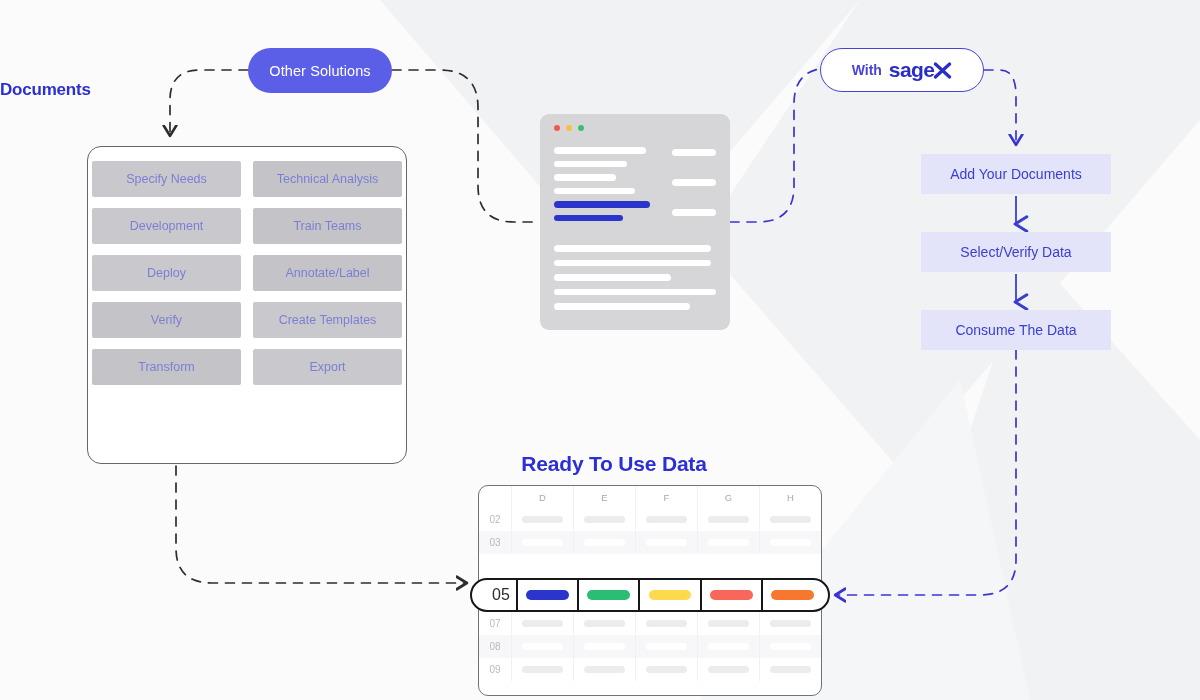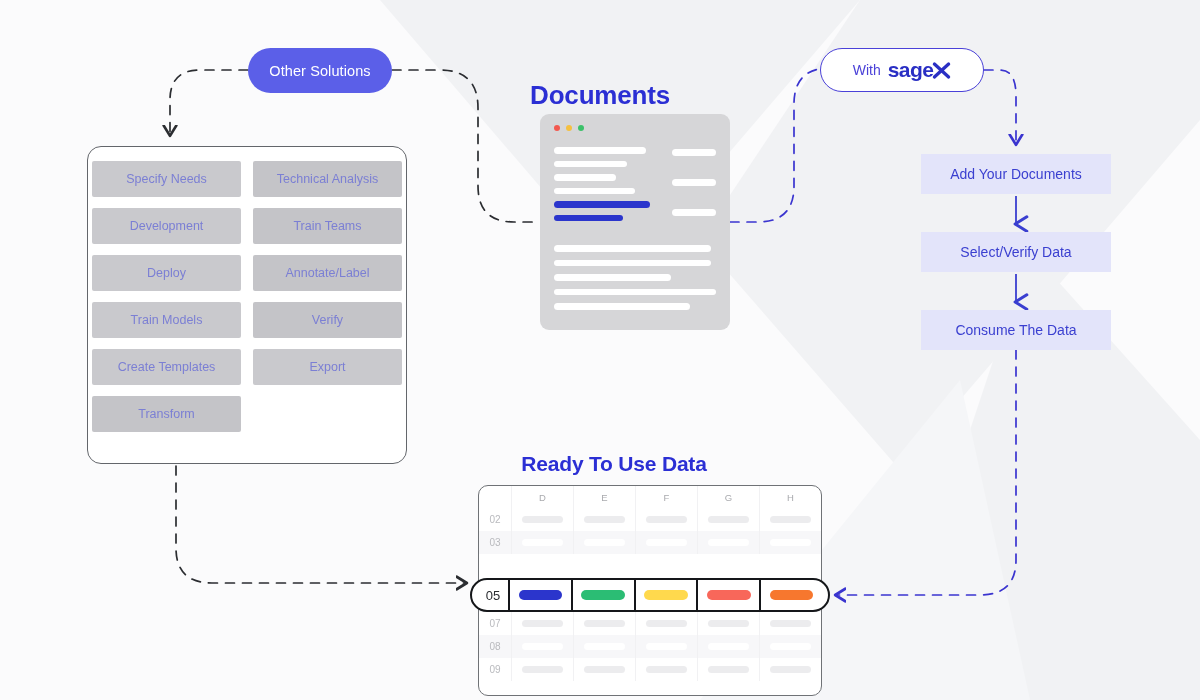--- a/index.html
+++ b/index.html
@@ -29,21 +29,21 @@
     color:#ffffff; font-size:14.5px; font-weight:500; letter-spacing:.1px;
   }
 
   
   .pill-sagex {
     position:absolute; left:820px; top:48px; width:164px; height:44px;
     background:#ffffff; border:1.6px solid #4a41d8; border-radius:22px;
     display:flex; align-items:center; justify-content:center; gap:7px;
     z-index:4;
   }
-  .pill-sagex .w { color:#4a41d8; font-size:14px; font-weight:400; }
+  .pill-sagex .w { color:#4a41d8; font-size:14px; font-weight:700; }
   .pill-sagex .brand {
     color:#2a2fc4; font-size:21px; font-weight:bold;
     letter-spacing:-.6px; display:flex; align-items:center;
   }
   .pill-sagex .brand .xg { margin-left:-1px; }
 
   
   #left-panel {
     position:absolute; left:87px; top:146px; width:320px; height:318px;
     background:#ffffff; border:1.6px solid #63666b; border-radius:14px;
@@ -52,22 +52,22 @@
   #tiles { display:grid; grid-template-columns:1fr 1fr; gap:11px 12px; }
   .tile {
     height:36px; background:#c9c9cd; border-radius:2px;
     display:flex; align-items:center; justify-content:center;
   }
   .tile span { color:#7b7fd4; font-size:12.5px; font-weight:500; }
   .tile.r { background:#c4c4c8; }
 
   
   #doc-title {
-    position:absolute; left:0; top:80px; width:1200px; text-align:center;
-    color:#2b2fd4; font-size:26px; font-weight:bold; letter-spacing:-.2px;
+    position:absolute; left:0; top:80px; width:1200px; 
+    color:#2b2fd4; font-size:17px; font-weight:bold; letter-spacing:-.2px;
     z-index:3;
   }
   #doc-card {
     position:absolute; left:540px; top:114px; width:190px; height:216px;
     background:#d6d6d8; border-radius:9px; z-index:3; padding:11px 14px;
   }
   #dots { display:flex; gap:6px; margin-bottom:16px; }
   #dots i { width:6px; height:6px; border-radius:50%; display:block; }
   #doc-body { display:flex; gap:0; }
   #doc-left { width:104px; }
@@ -120,21 +120,21 @@
   #row05 .cap {
     position:absolute; inset:0; background:#ffffff;
     border:2.2px solid #15171a; border-radius:17px;
   }
   #row05 .inner {
     position:absolute; left:8px; right:8px; top:0; bottom:0;
     display:flex; align-items:stretch;
   }
   #row05 .g {
     width:30px; flex:none; display:flex; align-items:center; justify-content:center;
-    color:#2b2d31; font-size:13px;
+    color:#2b2d31; font-size:16px;margin-left:8px;
   }
   #row05 .c {
     flex:1; border-left:2.2px solid #15171a;
     display:flex; align-items:center; justify-content:center;
   }
   #row05 .c:last-child { border-right:0; }
   #row05 .pillbar { height:10px; width:72%; border-radius:6px; }
 </style>
 </head>
 <body>
@@ -207,34 +207,31 @@
         </div>
         <div class="tile r">
           <span>Train Teams</span>
         </div>
         <div class="tile">
           <span>Deploy</span>
         </div>
         <div class="tile r">
           <span>Annotate/Label</span>
         </div>
-        <div class="tile">
-          <span>Train Models</span>
-        </div>
         <div class="tile r">
           <span>Verify</span>
         </div>
         <div class="tile">
           <span>Create Templates</span>
         </div>
+        <div class="tile r">
+          <span>Transform</span>
+        </div>
         <div class="tile">
           <span>Export</span>
-        </div>
-        <div class="tile r">
-          <span>Transform</span>
         </div>
       </div>
   </div>
 
   <div id="doc-title">Documents</div>
   <div id="doc-card">
     <div id="dots">
         <i style="background: rgb(242, 88, 79);"></i>
         <i style="background: rgb(245, 192, 64);"></i>
         <i style="background: rgb(60, 193, 106);"></i>

